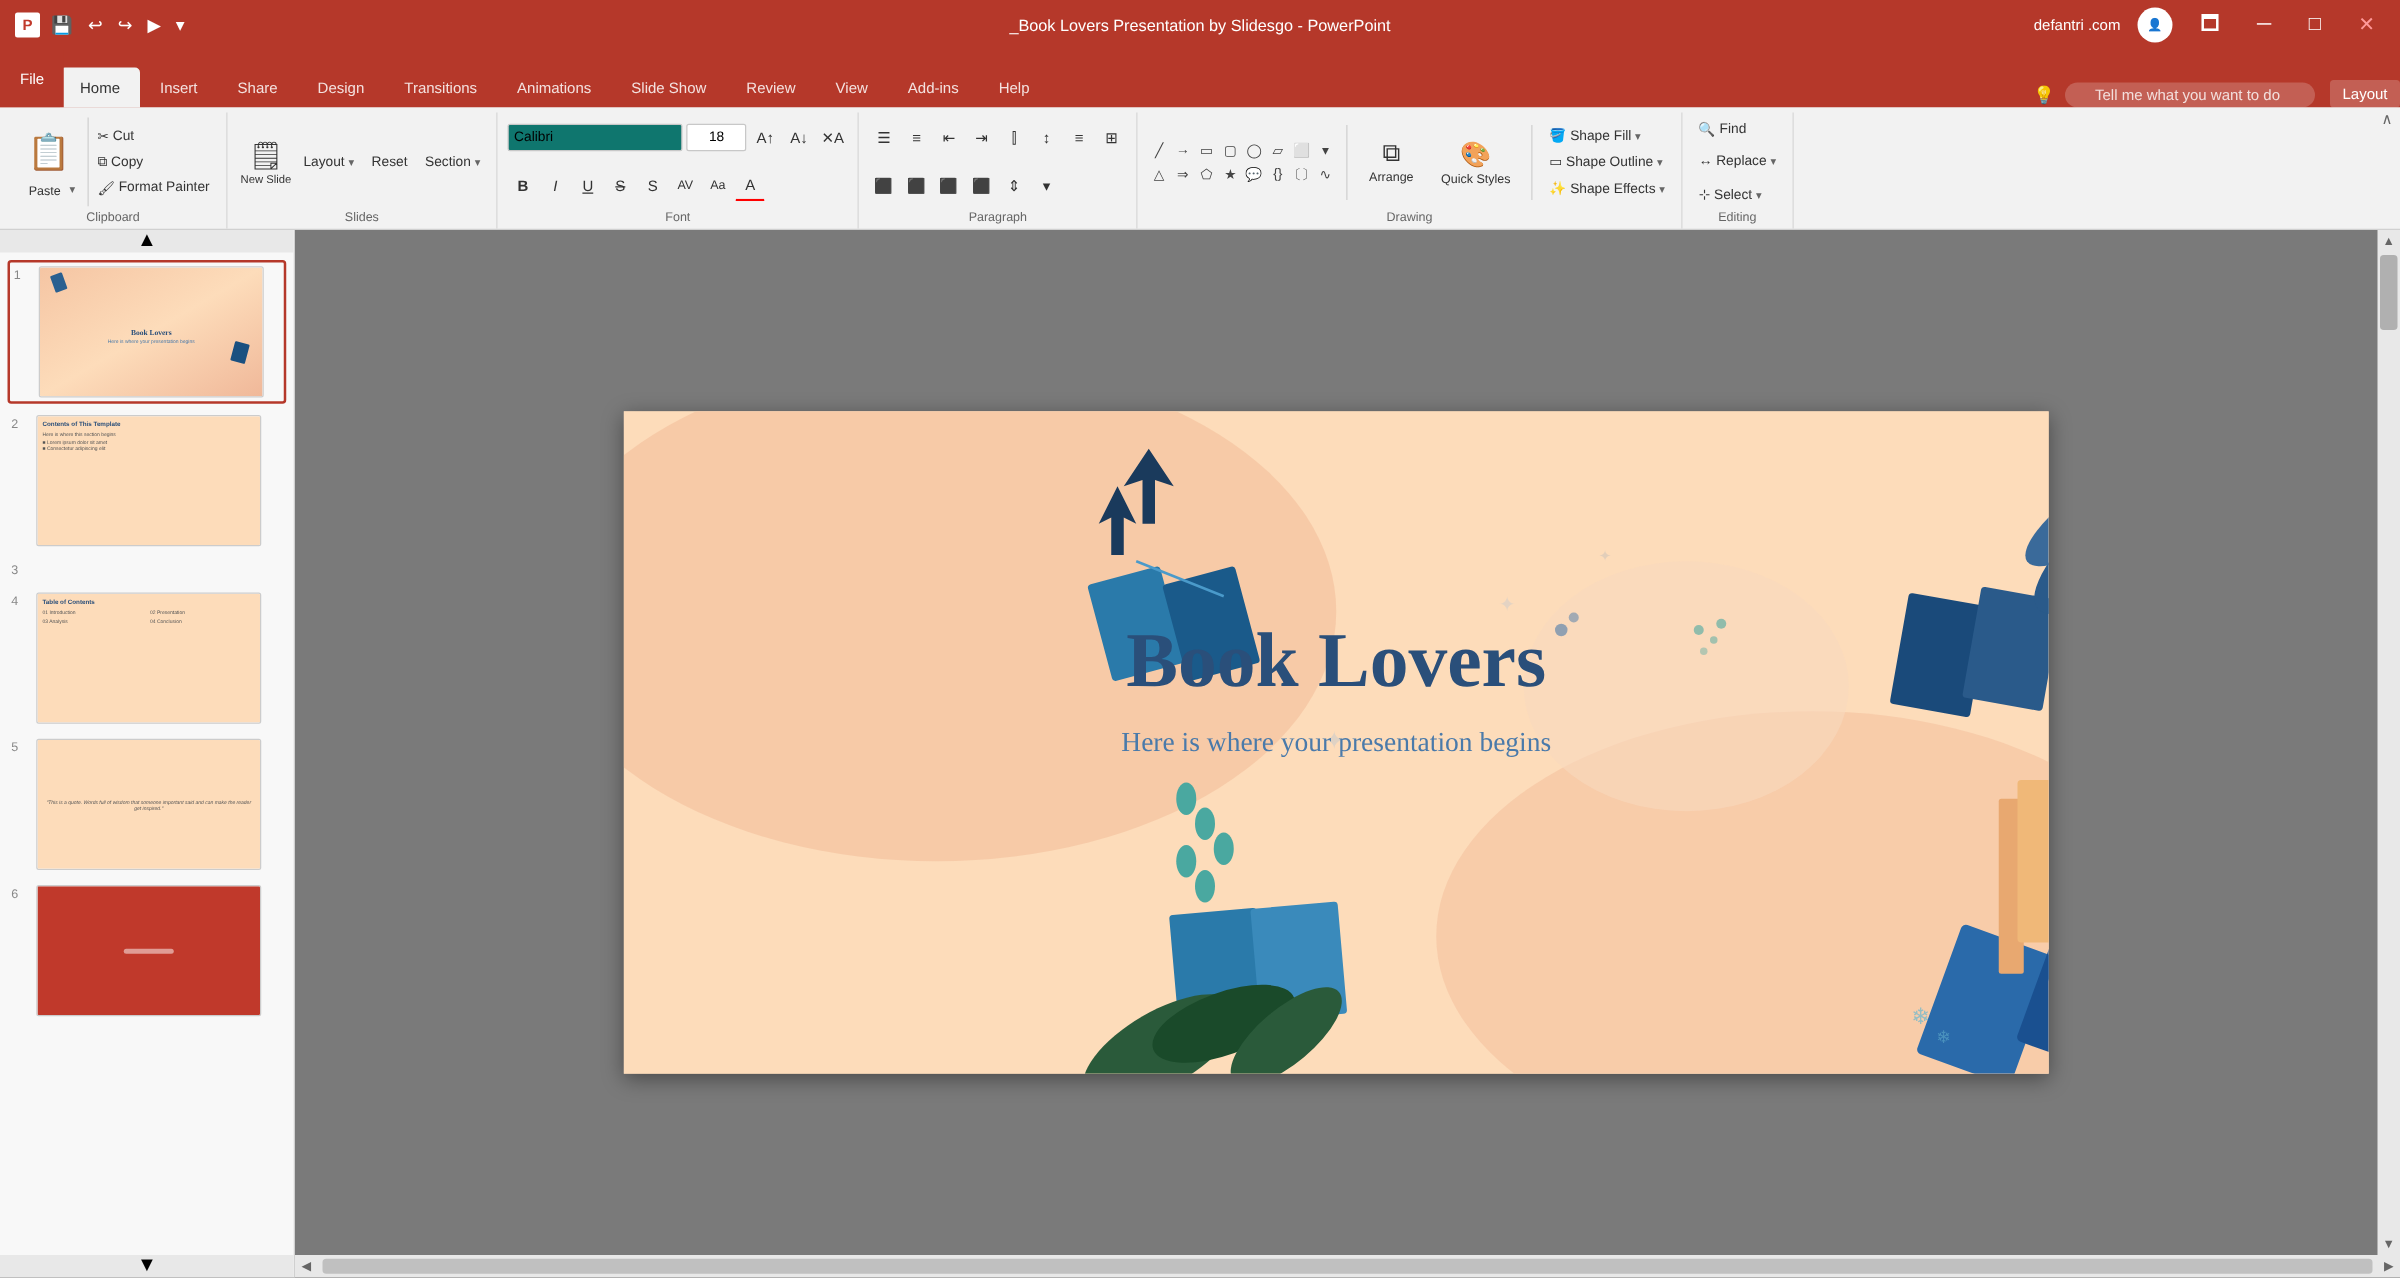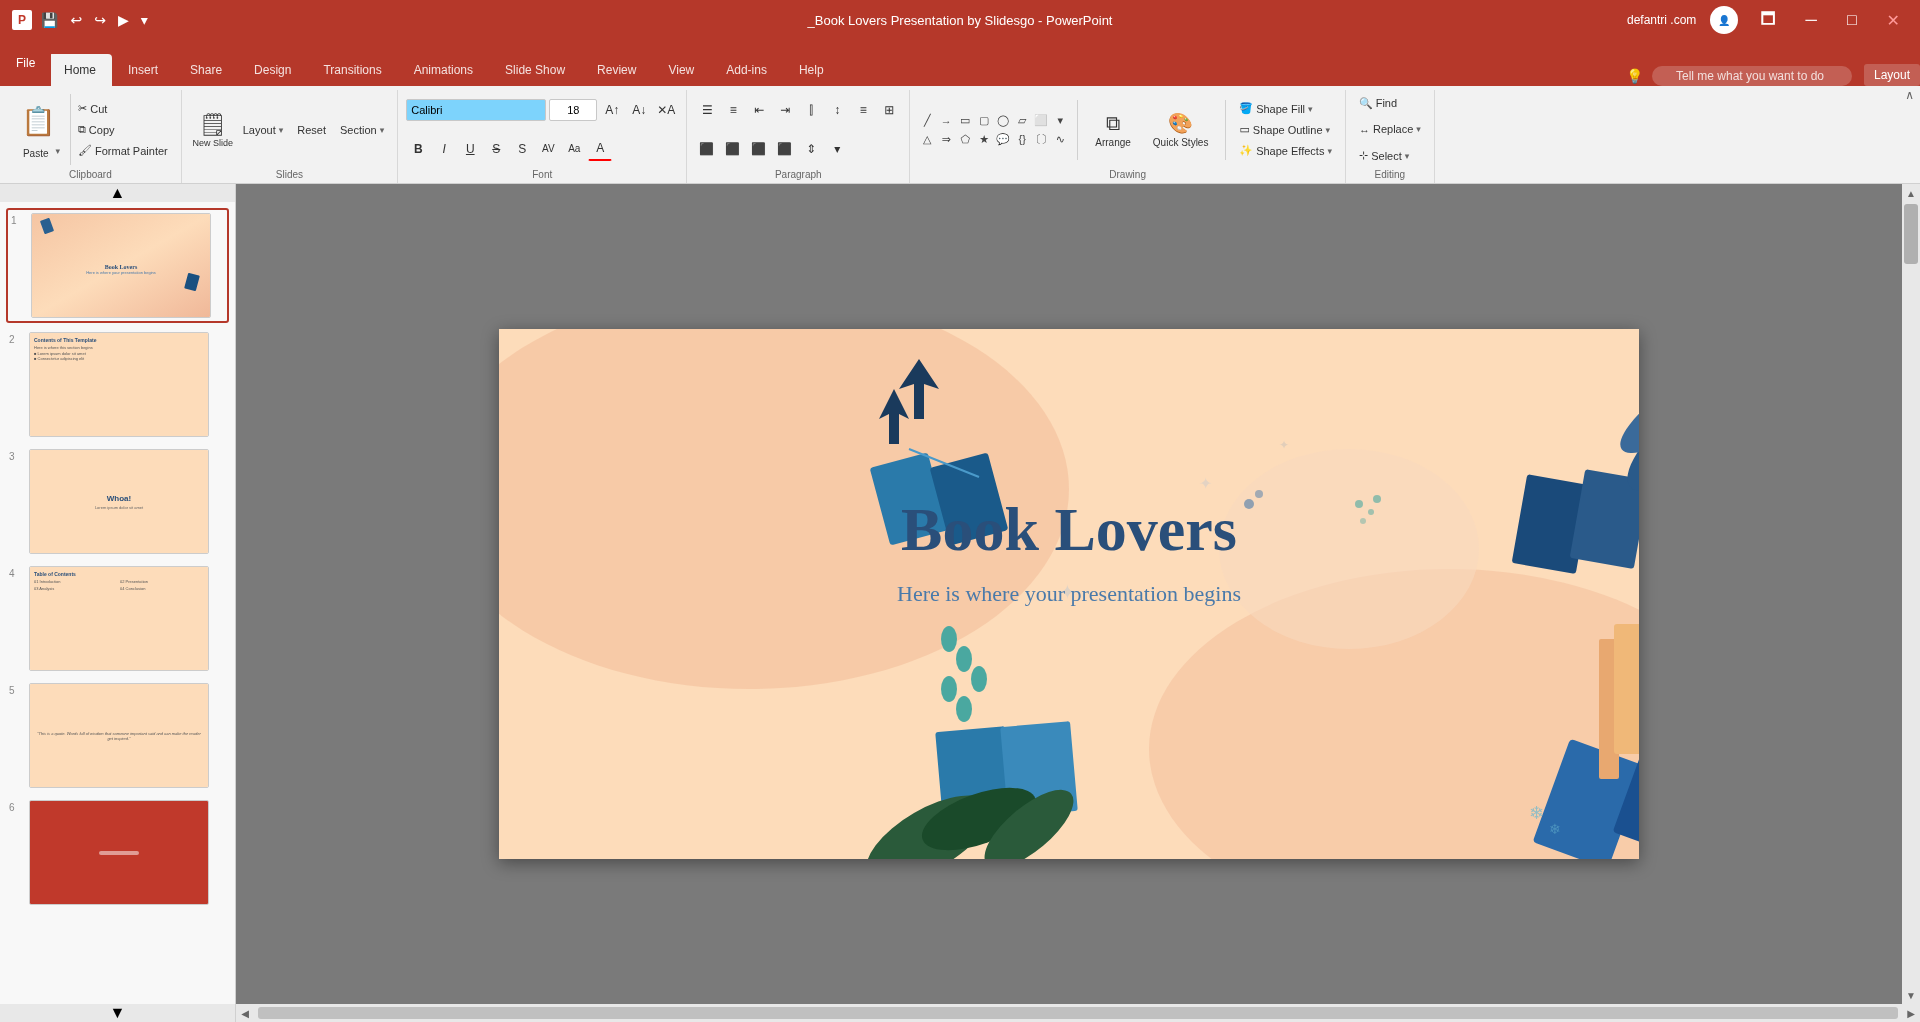--- a/index.html
+++ b/index.html
@@ -139,21 +139,21 @@
     }
 
     
     .font-name-box {
       width: 140px;
       height: 22px;
       border: 1px solid #c8c8c8;
       border-radius: 2px;
       padding: 0 4px;
       font-size: 11px;
-      background: #7dd3fc;
+      background: #0f766e;
     }
     .font-size-box {
       width: 48px;
       height: 22px;
       border: 1px solid #c8c8c8;
       border-radius: 2px;
       padding: 0 4px;
       font-size: 11px;
       background: white;
       text-align: center;
@@ -511,26 +511,20 @@
               Here is where this section begins<br>
               ■ Lorem ipsum dolor sit amet<br>
               ■ Consectetur adipiscing elit
             </div>
           </div>
         </div>
       </div>
 
       <div class="slide-thumb" style="margin-top:6px;">
         <span class="slide-num">3</span>
-        <div class="slide-img">
-          <div style="width:100%;height:100%;background:#fddcba;display:flex;align-items:center;justify-content:center;flex-direction:column;gap:2px;">
-            <div style="font-size:8px;font-weight:bold;color:#2a4f7a;">Whoa!</div>
-            <div style="font-size:4px;color:#666;">Lorem ipsum dolor sit amet</div>
-          </div>
-        </div>
       </div>
 
       <div class="slide-thumb" style="margin-top:6px;">
         <span class="slide-num">4</span>
         <div class="slide-img">
           <div style="width:100%;height:100%;background:#fddcba;padding:4px;">
             <div style="font-size:5px;font-weight:bold;color:#2a4f7a;margin-bottom:2px;">Table of Contents</div>
             <div style="display:grid;grid-template-columns:1fr 1fr;gap:2px;font-size:4px;color:#555;">
               <div>01 Introduction</div>
               <div>02 Presentation</div>

